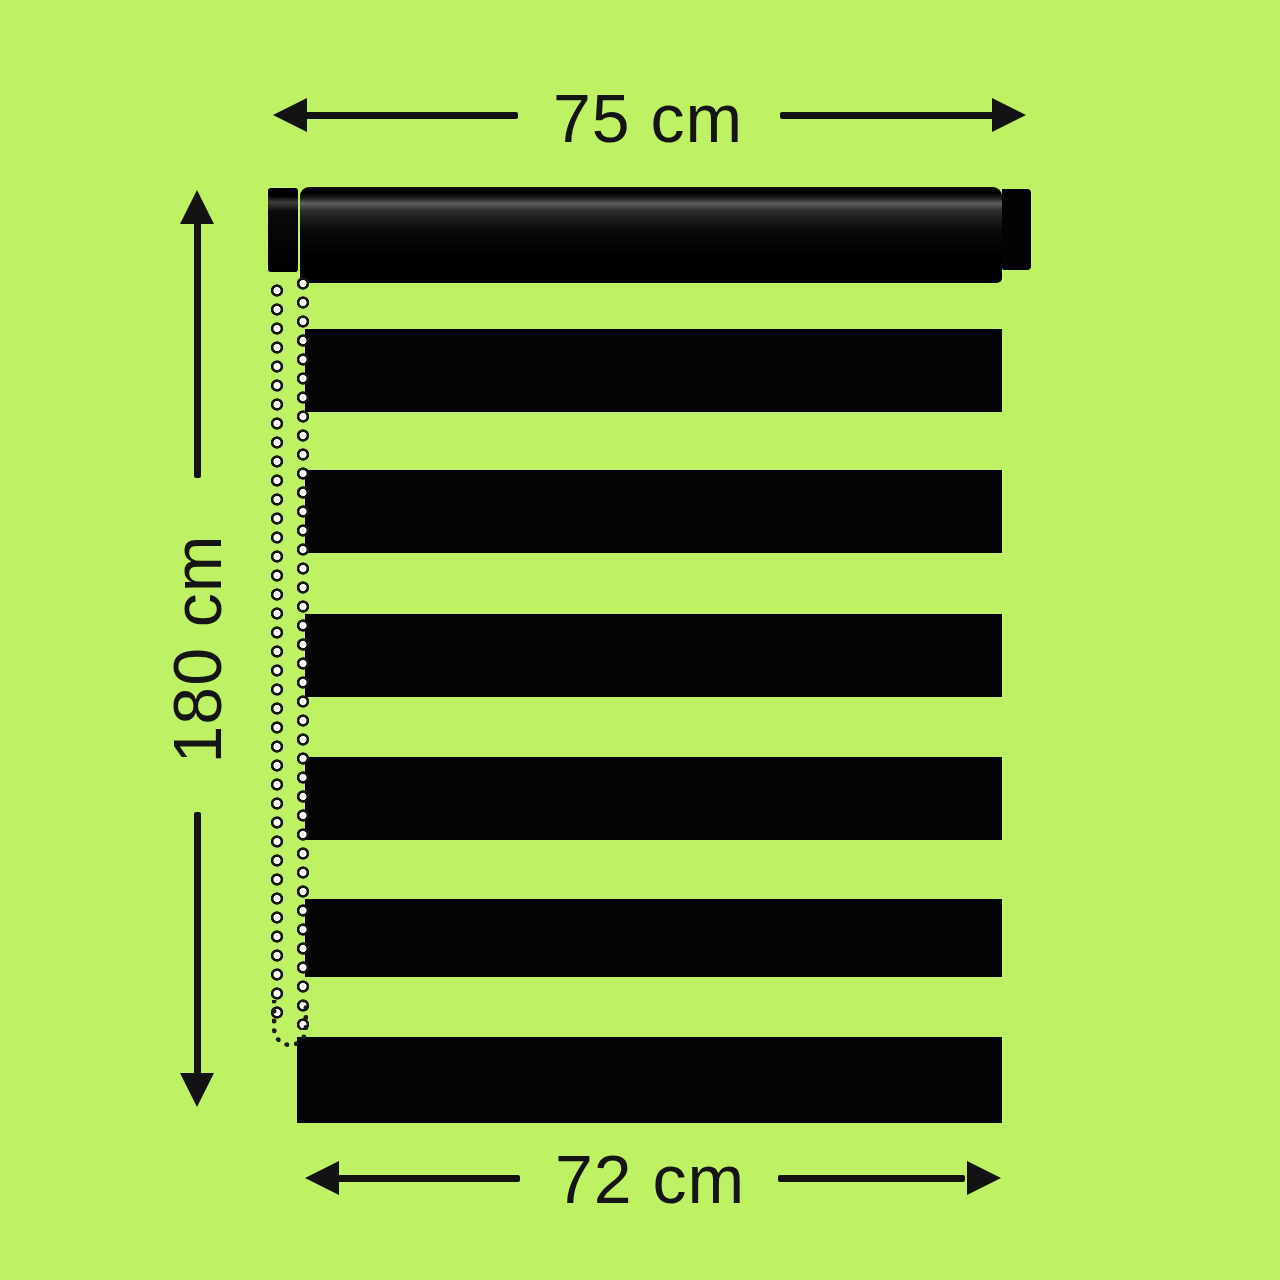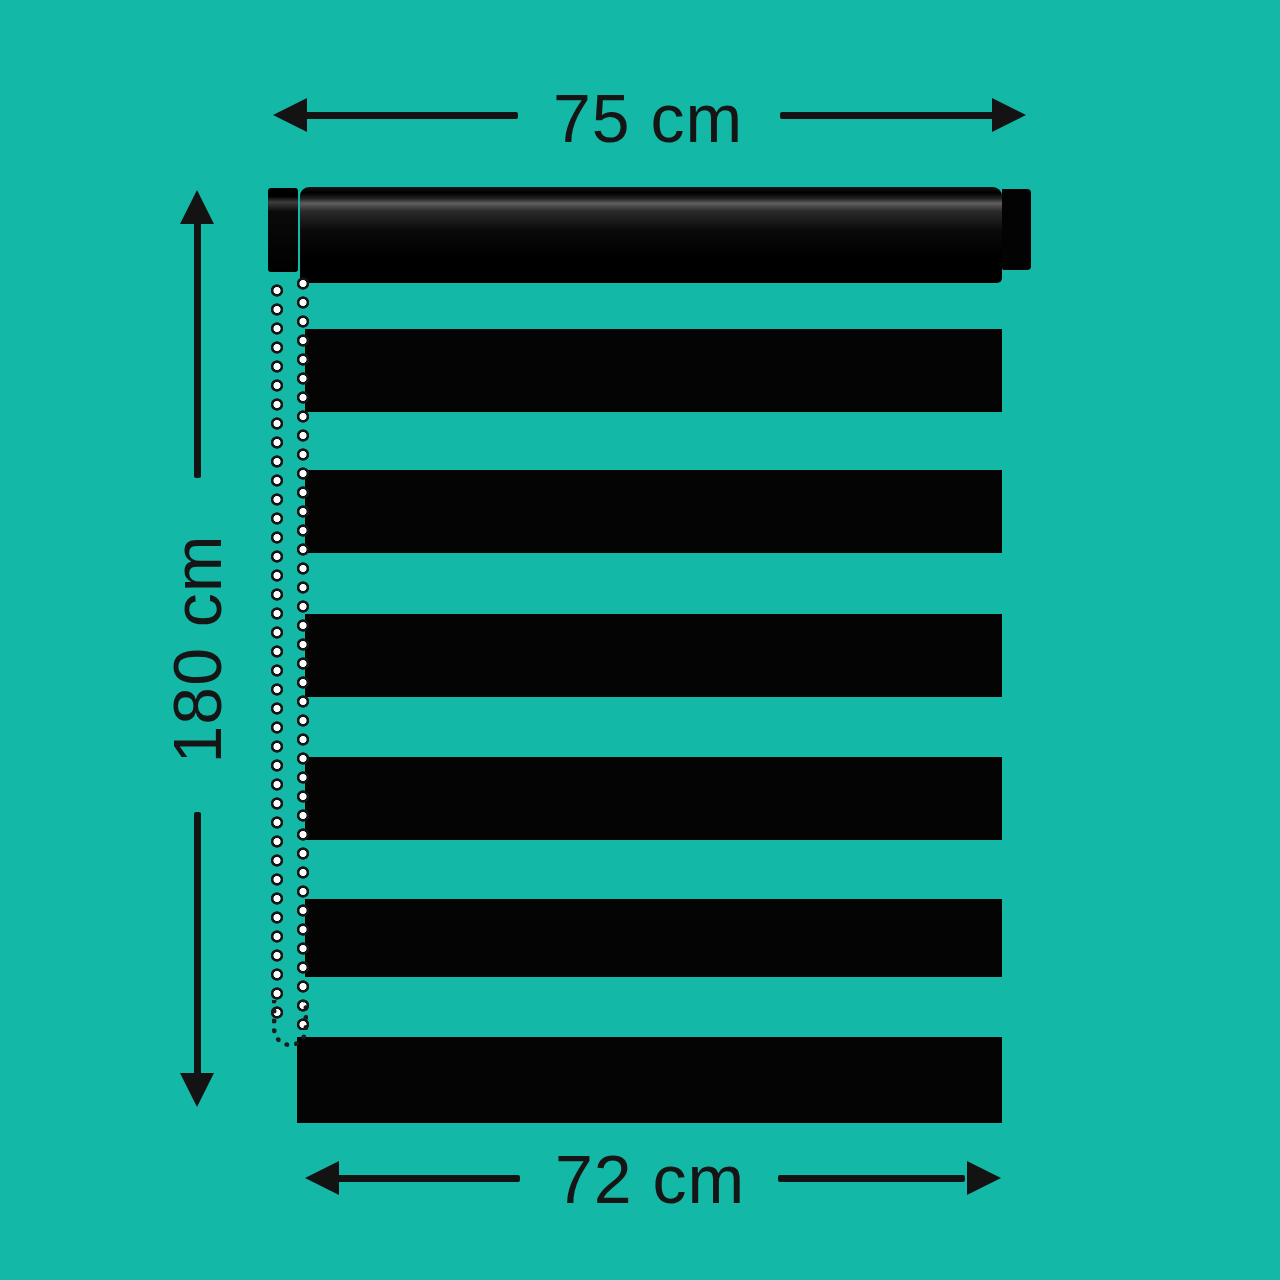--- a/index.html
+++ b/index.html
@@ -1,20 +1,20 @@
 <!DOCTYPE html>
 <html><head>
 <meta charset="utf-8">
 <style>
   html, body { margin: 0; padding: 0; background: #ffffff; }
   .stage {
     position: relative;
     width: 1280px;
     height: 1280px;
-    background: #14b8a6;
+    background: #bef264;
     overflow: hidden;
     font-family: "Liberation Sans", sans-serif;
     color: #111111;
   }
   .abs { position: absolute; }
 
   
   .dim-label {
     position: absolute;
     font-size: 68px;

